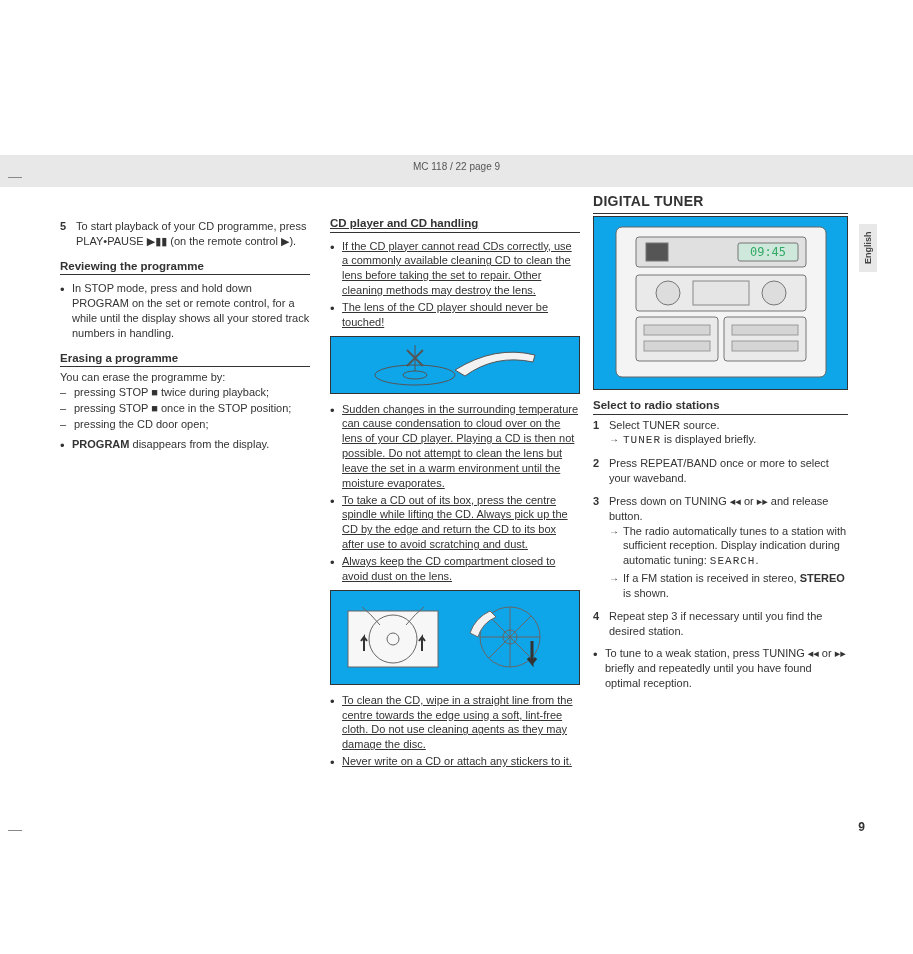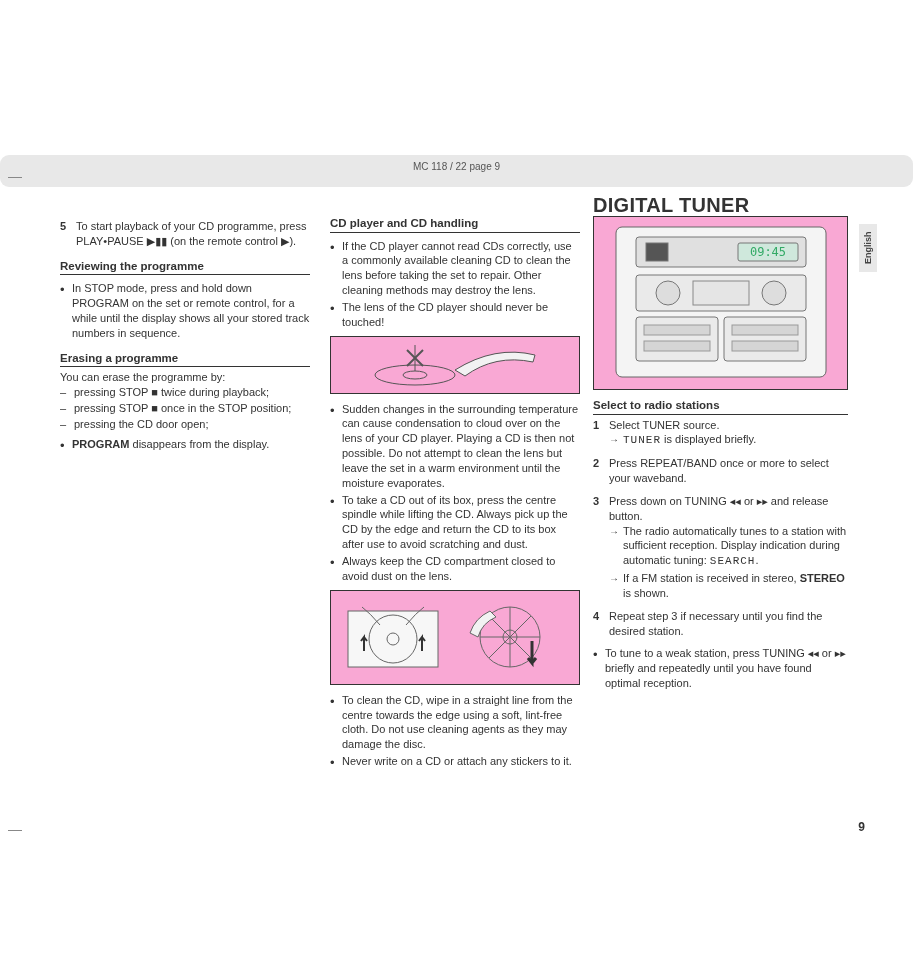--- a/index.html
+++ b/index.html
@@ -18,29 +18,28 @@
     top: 155px;
     left: 0;
     width: 913px;
     height: 32px;
     background: #e8e8e8;
     text-align: center;
     font-size: 10px;
     color: #555;
     line-height: 20px;
     padding-top:2px;
-    border-radius:9px;
   }
   .main-title {
     position: absolute;
     top: 192px;
     left: 593px;
     width: 255px;
     border-bottom: 1px solid #333;
-    font-size: 20px;
+    font-size: 14px;
     font-weight: bold;
     font-family: "Arial Narrow", Arial, sans-serif;
     letter-spacing: 0.3px;
     padding-bottom: 2px;
   }
   .side-tab {
     position: absolute;
     top: 224px;
     right: 36px;
     width: 18px;
@@ -53,21 +52,21 @@
     line-height: 18px;
     font-weight: bold;
     color: #444;
   }
   .col {
     position: absolute;
     width: 250px;
     font-size: 11px;
   }
   .col1 { left: 60px; top: 219px; }
-  .col2 { left: 330px; top: 216px; width: 250px; }
+  .col2 { left: 330px; top: 216px; width: 250px; text-decoration: underline; }
   .col3 { left: 593px; top: 216px; width: 255px; }
   .subhead {
     font-weight: bold;
     border-bottom: 1px solid #333;
     font-size: 11.5px;
     margin-bottom: 3px;
   }
   ul.bullets { list-style: none; padding-left: 0; margin-top: 6px; }
   ul.bullets > li {
     position: relative;
@@ -113,21 +112,21 @@
     content: "→";
     position: absolute; left: 0; top: 0;
     font-size: 10px;
   }
   .figure-box {
     border: 1px solid #333;
     margin: 6px 0 8px 0;
     display: flex;
     align-items: center;
     justify-content: center;
-    background: #f9a8d4;
+    background: #0ea5e9;
   }
   .fig1 { height: 58px; }
   .fig2 { height: 95px; }
   .fig3 { height: 174px; width: 255px; }
   svg { display: block; }
   .page-num {
     position: absolute;
     right: 48px;
     top: 819px;
     font-weight: bold;
@@ -159,21 +158,21 @@
 <div class="col col1">
   <ol class="steps">
     <li>
       <span class="num">5</span>
       <span>To start playback of your CD programme, press PLAY•PAUSE ▶▮▮ (on the remote control ▶).</span>
     </li>
   </ol>
 
   <div class="subhead sp">Reviewing the programme</div>
   <ul class="bullets">
-    <li>In STOP mode, press and hold down PROGRAM on the set or remote control, for a while until the display shows all your stored track numbers in sequence.</li>
+    <li>In STOP mode, press and hold down PROGRAM on the set or remote control, for a while until the display shows all your stored track numbers in handling.</li>
   </ul>
 
   <div class="subhead sp">Erasing a programme</div>
   <div>You can erase the programme by:</div>
   <ul class="dash-list">
     <li>pressing STOP ■ twice during playback;</li>
     <li>pressing STOP ■ once in the STOP position;</li>
     <li>pressing the CD door open;</li>
   </ul>
   <ul class="bullets sp2">

